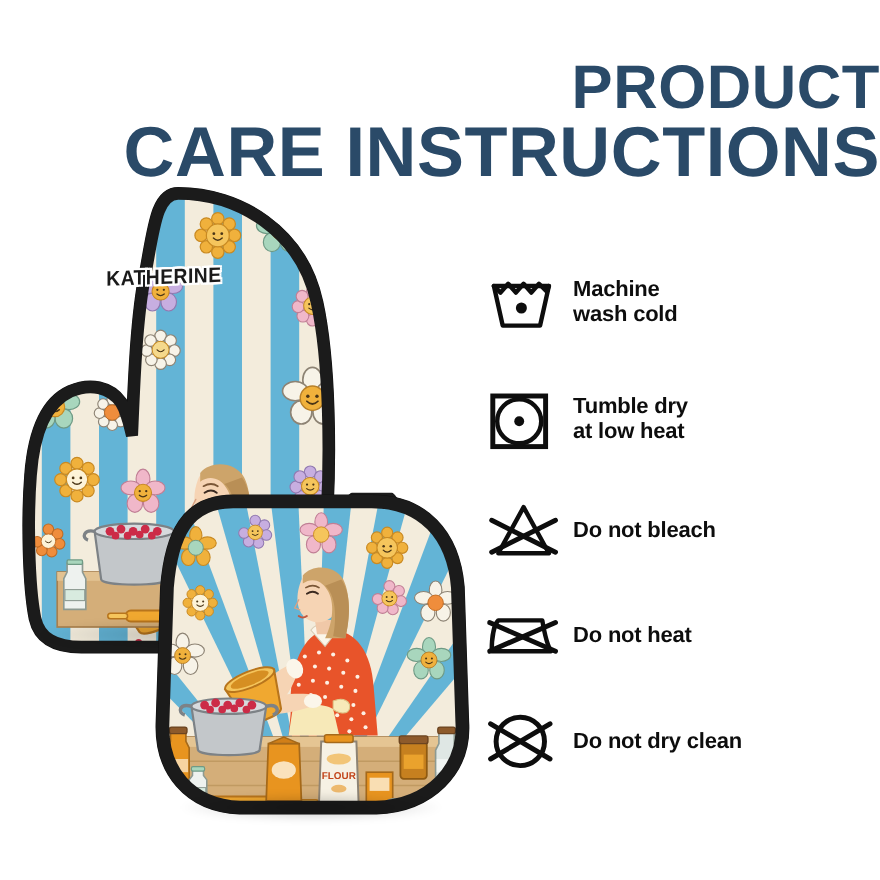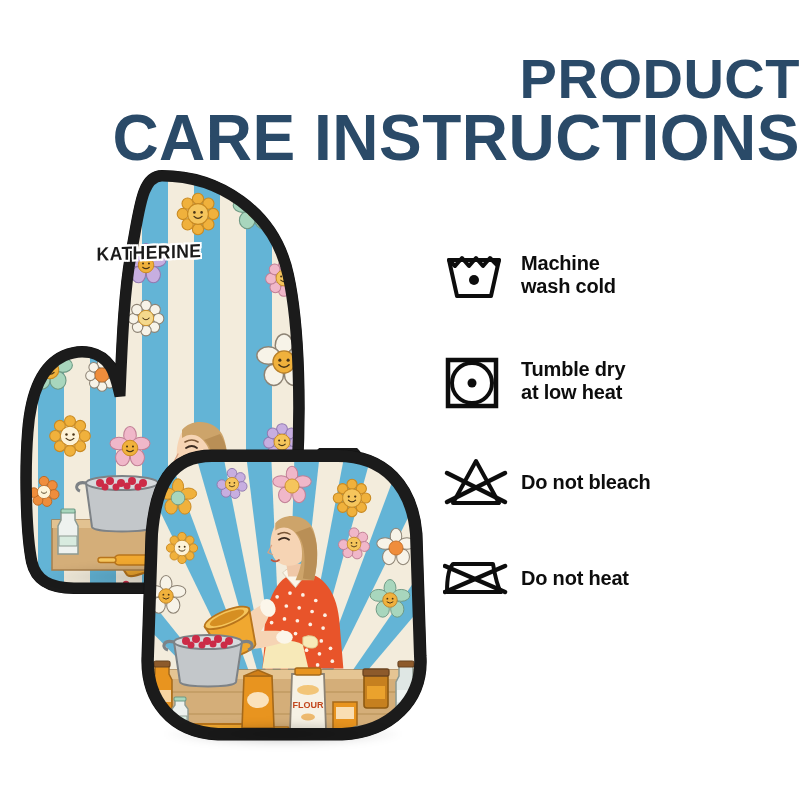--- a/index.html
+++ b/index.html
@@ -815,13 +815,23 @@
     <div class="care-icon">
       <svg width="66" height="48" viewBox="0 0 66 48">
         <path d="M 10 10 L 50 10 C 52 22 54 32 58 38 L 4 38 C 4 26 6 14 10 10 Z" fill="none" stroke="#0d0d0d" stroke-width="4" stroke-linejoin="round"></path>
         <line x1="2" y1="38" x2="62" y2="12" stroke="#0d0d0d" stroke-width="4.5" stroke-linecap="round"></line>
         <line x1="2" y1="12" x2="62" y2="38" stroke="#0d0d0d" stroke-width="4.5" stroke-linecap="round"></line>
       </svg>
     </div>
     <div class="care-label">Do not heat</div>
   </div>
 
+  <div class="care-row">
+    <div class="care-icon">
+      <svg width="62" height="58" viewBox="0 0 62 58">
+        <circle cx="30" cy="29" r="22" fill="none" stroke="#0d0d0d" stroke-width="4.5"></circle>
+        <line x1="3" y1="45" x2="57" y2="13" stroke="#0d0d0d" stroke-width="4.5" stroke-linecap="round"></line>
+        <line x1="3" y1="13" x2="57" y2="45" stroke="#0d0d0d" stroke-width="4.5" stroke-linecap="round"></line>
+      </svg>
+    </div>
+    <div class="care-label">Do not dry clean</div>
+  </div>
 </div>
 
 </body></html>

